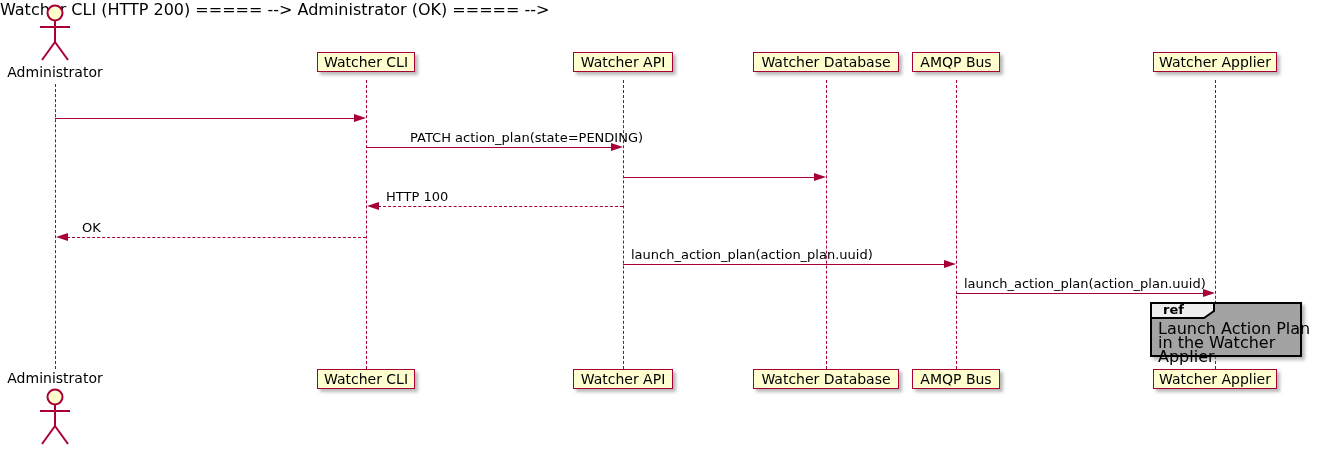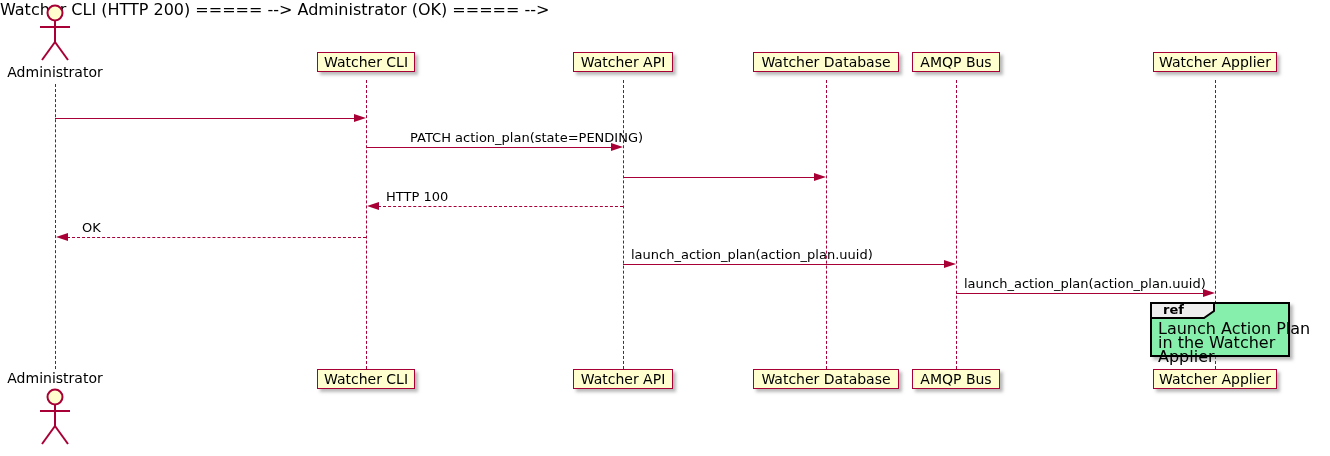--- a/index.html
+++ b/index.html
@@ -18,22 +18,22 @@
   .msg-label{position:absolute;font-size:13px;white-space:nowrap;z-index:2;}
   .msg-line{position:absolute;height:0;border-top:1px solid #A80036;z-index:2;}
   .msg-line.dashed{border-top:1px dashed #A80036;}
   .arrow-right{position:absolute;width:0;height:0;border-top:4.5px solid transparent;
     border-bottom:4.5px solid transparent;border-left:12px solid #A80036;z-index:2;}
   .arrow-left{position:absolute;width:0;height:0;border-top:4.5px solid transparent;
     border-bottom:4.5px solid transparent;border-right:12px solid #A80036;z-index:2;}
   .actor-label{position:absolute;font-size:14px;text-align:center;white-space:nowrap;z-index:3;}
   .actor-figure{position:absolute;z-index:3;}
   .ref-frame{
-    position:absolute;left:1150px;top:302px;width:140px;height:55px;box-sizing:border-box;
-    background:#86efac;border:2px solid #000000;
+    position:absolute;left:1150px;top:302px;width:152px;height:55px;box-sizing:border-box;
+    background:#a3a3a3;border:2px solid #000000;
     box-shadow:3px 3px 3px rgba(130,130,130,0.55);z-index:4;
   }
   .ref-header{position:absolute;left:-2px;top:-2px;width:66px;height:17px;z-index:5;}
   .ref-header-label{
     position:absolute;left:13px;top:0px;font-size:13px;font-weight:bold;z-index:6;
   }
   .ref-body{
     position:absolute;left:6px;top:18px;width:160px;
     font-size:16px;line-height:14px;z-index:5;
   }

